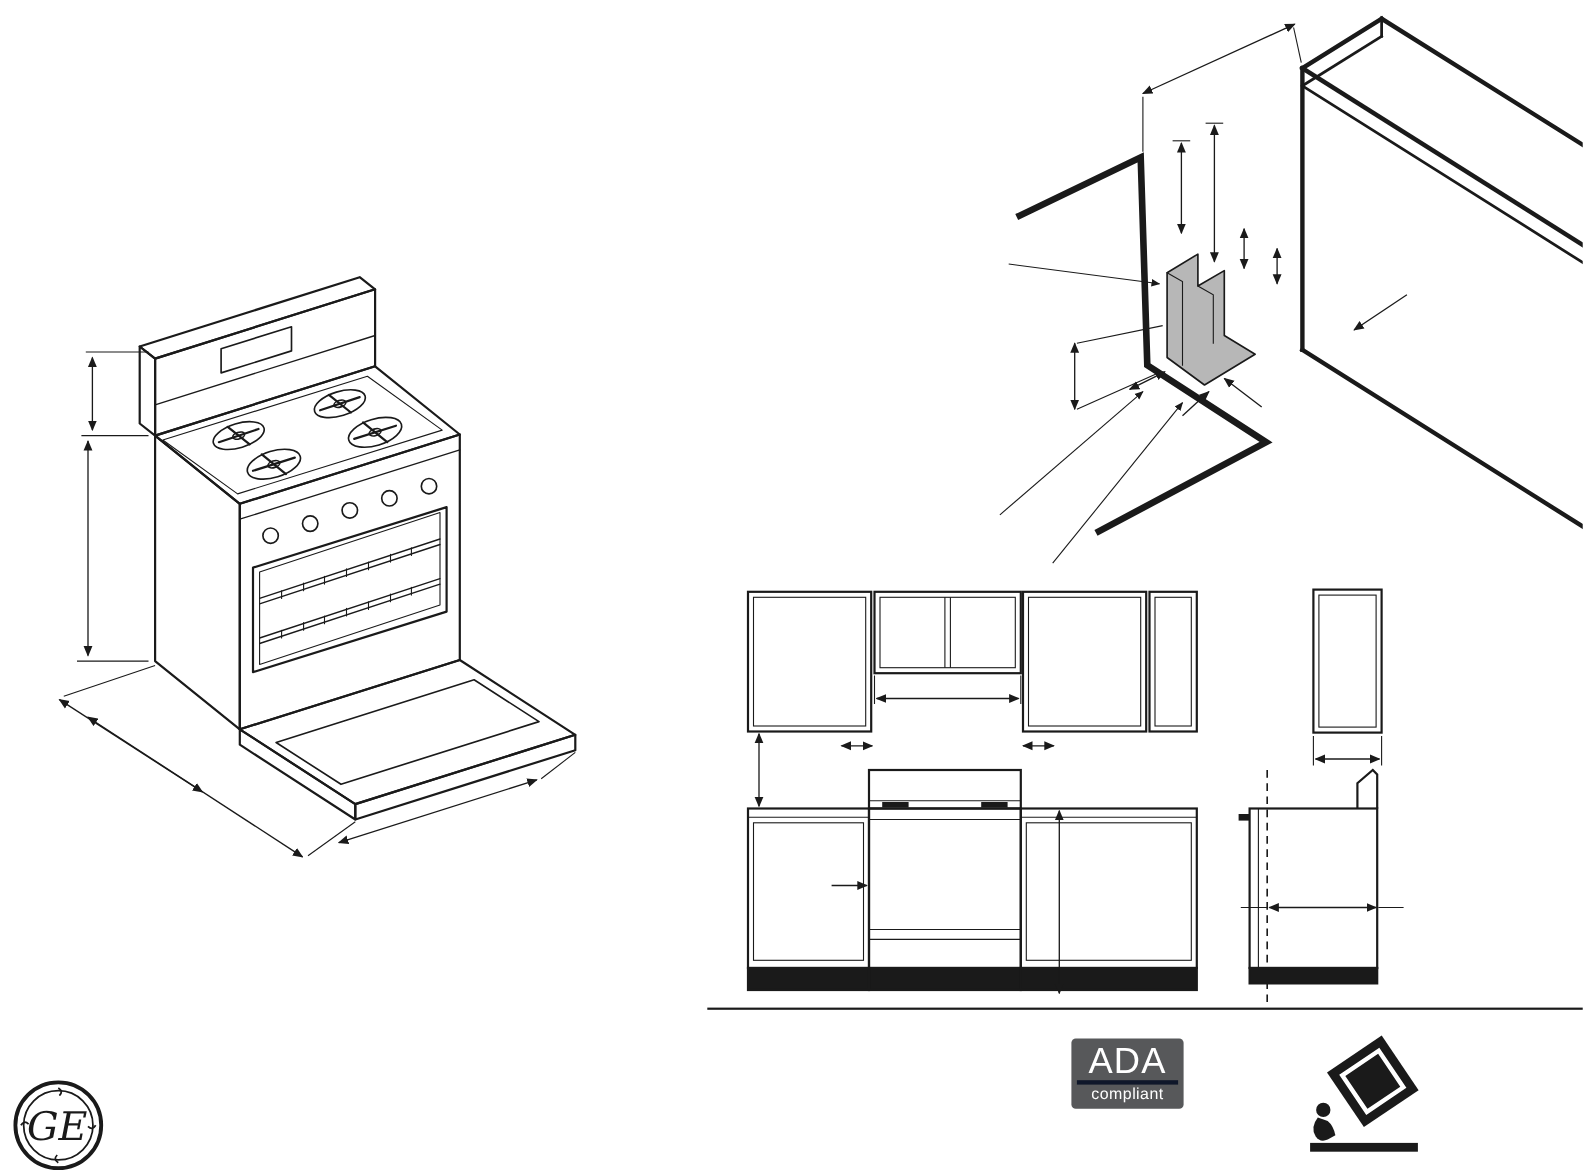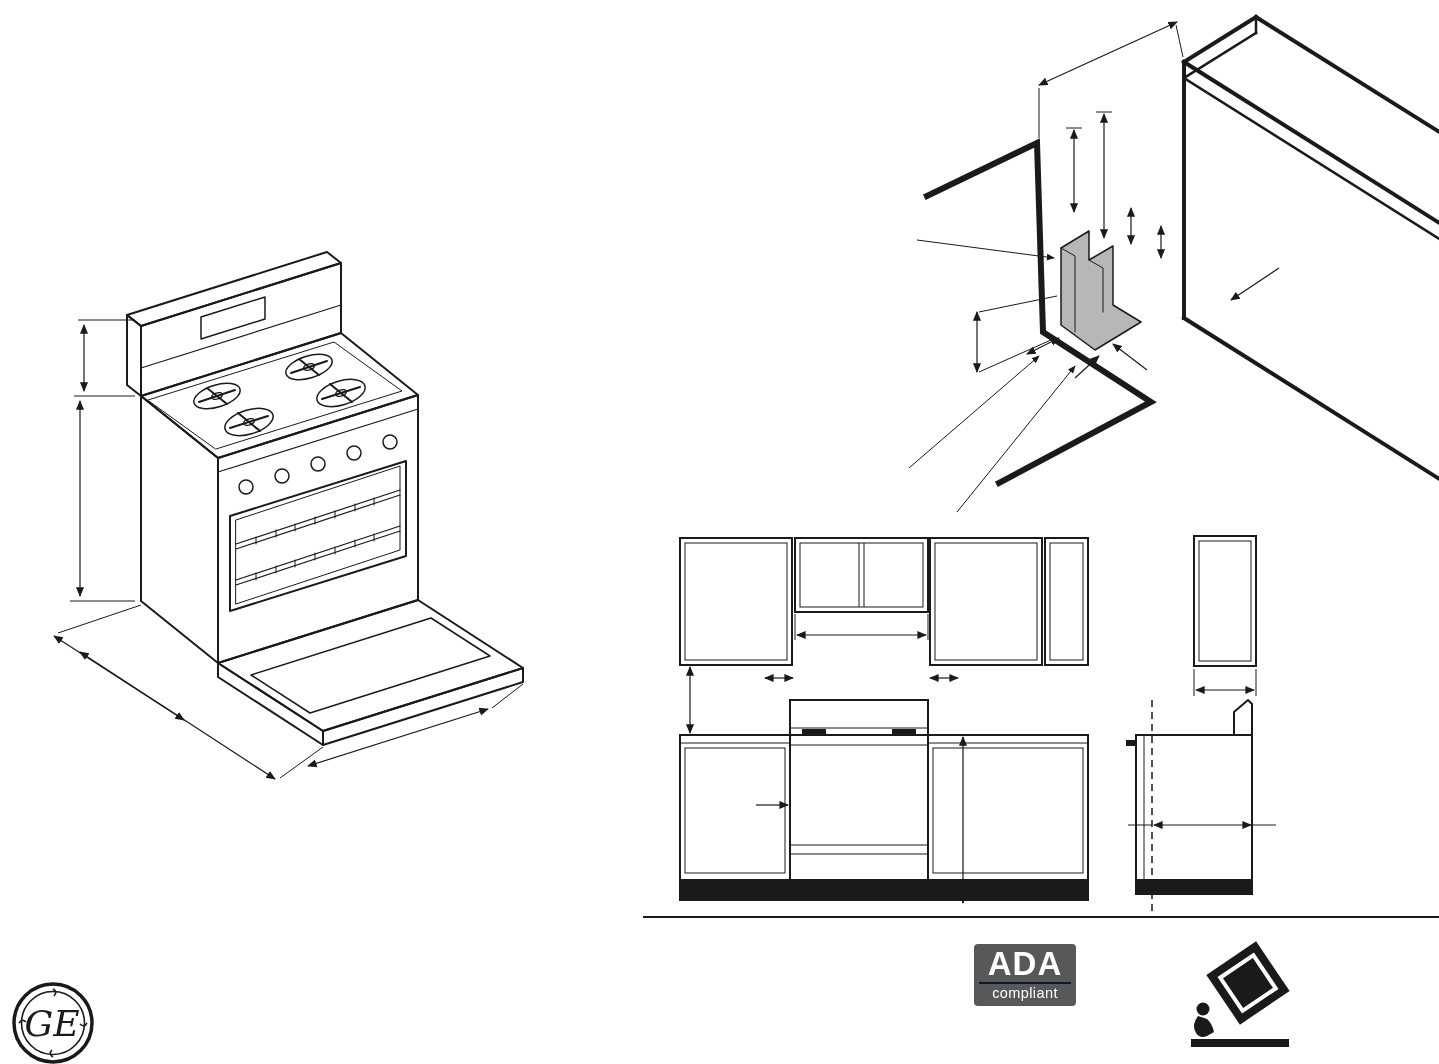--- a/index.html
+++ b/index.html
@@ -9,22 +9,22 @@
   .abs { position:absolute; }
   .d-range  { left:40px;  top:250px; }
   .d-corner { left:899px; top:0px; }
   .d-front  { left:640px; top:528px; }
   .d-side   { left:1122px; top:528px; }
   .rule { left:643px; top:916px; width:796px; height:2px; background:#1a1a1a; }
   .ge-logo { left:10px; top:980px; }
   .tagline { left:104px; top:1004px; font-size:27px; color:#1a1a1a; letter-spacing:0.4px; }
   .ada { left:974px; top:944px; width:102px; background:#57585a; color:#ffffff;
          text-align:center; border-radius:4px; padding:3px 0 4px; }
-  .ada-line1 { font-size:33px; font-weight:bold; line-height:1; letter-spacing:1px; }
-  .ada-line2 { font-size:14.5px; line-height:1.15; border-top:2px solid #0f172a;
+  .ada-line1 { font-size:33px; font-weight:normal; line-height:1; letter-spacing:1px; }
+  .ada-line2 { font-size:14.5px; line-height:1.15; border-top:4px solid #0f172a;
                margin:2px 5px 0; padding-top:1px; letter-spacing:0.4px; }
   .tip { left:1185px; top:925px; }
   svg { display:block; }
 </style>
 </head>
 <body>
 
 <div class="page">
 
   <svg class="abs d-range" width="520" height="560" viewBox="0 0 520 560">

